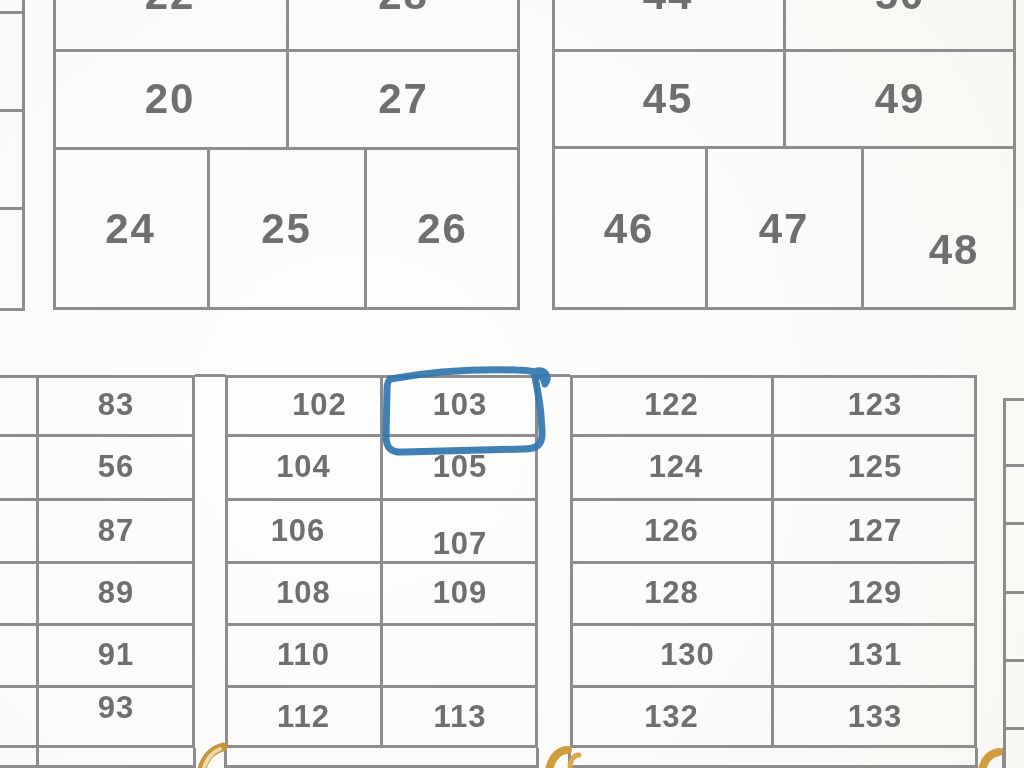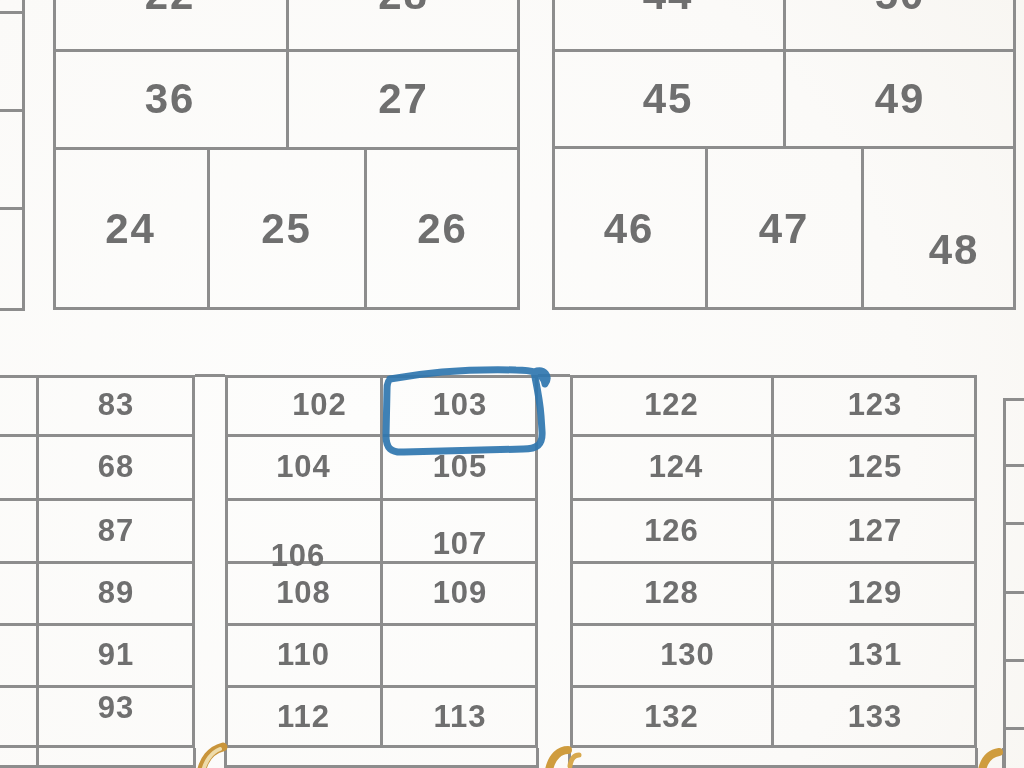--- a/index.html
+++ b/index.html
@@ -31,21 +31,21 @@
   <div class="hl" style="left:-60px;top:207px;width:85px;"></div>
 
   <div class="blk" style="left:53px;top:-60px;width:467px;height:370px;"></div>
   <div class="hl" style="left:53px;top:49px;width:467px;"></div>
   <div class="hl" style="left:53px;top:147px;width:467px;"></div>
   <div class="vl" style="left:286px;top:-60px;height:208px;"></div>
   <div class="vl" style="left:207px;top:148px;height:162px;"></div>
   <div class="vl" style="left:364px;top:148px;height:162px;"></div>
   <div class="cell t" style="left:53px;top:-60px;width:234px;height:110px;">22</div>
   <div class="cell t" style="left:287px;top:-60px;width:233px;height:110px;">28</div>
-  <div class="cell t" style="left:53px;top:50px;width:234px;height:98px;">36</div>
+  <div class="cell t" style="left:53px;top:50px;width:234px;height:98px;">20</div>
   <div class="cell t" style="left:287px;top:50px;width:233px;height:98px;">27</div>
   <div class="cell t" style="left:53px;top:148px;width:155px;height:162px;">24</div>
   <div class="cell t" style="left:208px;top:148px;width:157px;height:162px;">25</div>
   <div class="cell t" style="left:365px;top:148px;width:155px;height:162px;">26</div>
 
   <div class="blk" style="left:552px;top:-60px;width:464px;height:370px;"></div>
   <div class="hl" style="left:552px;top:49px;width:464px;"></div>
   <div class="hl" style="left:552px;top:146px;width:464px;"></div>
   <div class="vl" style="left:783px;top:-60px;height:207px;"></div>
   <div class="vl" style="left:705px;top:147px;height:163px;"></div>
@@ -62,39 +62,39 @@
   <div class="hl" style="left:538px;top:374px;width:32px;"></div>
 
   <div class="blk" style="left:-60px;top:375px;width:255px;height:373px;"></div>
   <div class="vl" style="left:36px;top:375px;height:373px;"></div>
   <div class="hl" style="left:-60px;top:434px;width:255px;"></div>
   <div class="hl" style="left:-60px;top:498px;width:255px;"></div>
   <div class="hl" style="left:-60px;top:561px;width:255px;"></div>
   <div class="hl" style="left:-60px;top:623px;width:255px;"></div>
   <div class="hl" style="left:-60px;top:685px;width:255px;"></div>
   <div class="cell b" style="left:37px;top:375px;width:158px;height:60px;">83</div>
-  <div class="cell b" style="left:37px;top:435px;width:158px;height:64px;">68</div>
+  <div class="cell b" style="left:37px;top:435px;width:158px;height:64px;">56</div>
   <div class="cell b" style="left:37px;top:499px;width:158px;height:63px;">87</div>
   <div class="cell b" style="left:37px;top:562px;width:158px;height:62px;">89</div>
   <div class="cell b" style="left:37px;top:624px;width:158px;height:62px;">91</div>
   <div class="cell b" style="left:37px;top:686px;width:158px;height:44px;">93</div>
   <div class="blk" style="left:-60px;top:765px;width:255px;height:40px;"></div>
 
   <div class="blk" style="left:225px;top:375px;width:313px;height:373px;"></div>
   <div class="vl" style="left:380px;top:375px;height:373px;"></div>
   <div class="hl" style="left:225px;top:434px;width:313px;"></div>
   <div class="hl" style="left:225px;top:498px;width:313px;"></div>
   <div class="hl" style="left:225px;top:561px;width:313px;"></div>
   <div class="hl" style="left:225px;top:623px;width:313px;"></div>
   <div class="hl" style="left:225px;top:685px;width:313px;"></div>
   <div class="cell b" style="left:225px;top:375px;width:157px;height:60px;padding-left:32px;">102</div>
   <div class="cell b" style="left:382px;top:375px;width:156px;height:60px;">103</div>
   <div class="cell b" style="left:225px;top:435px;width:157px;height:64px;">104</div>
   <div class="cell b" style="left:382px;top:435px;width:156px;height:64px;">105</div>
-  <div class="cell b" style="left:225px;top:524px;width:146px;height:63px;">106</div>
+  <div class="cell b" style="left:225px;top:499px;width:146px;height:63px;">106</div>
   <div class="cell b low" style="left:382px;top:499px;width:156px;height:63px;">107</div>
   <div class="cell b" style="left:225px;top:562px;width:157px;height:62px;">108</div>
   <div class="cell b" style="left:382px;top:562px;width:156px;height:62px;">109</div>
   <div class="cell b" style="left:225px;top:624px;width:157px;height:62px;">110</div>
   <div class="cell b" style="left:225px;top:686px;width:157px;height:62px;">112</div>
   <div class="cell b" style="left:382px;top:686px;width:156px;height:62px;">113</div>
   <div class="blk" style="left:225px;top:765px;width:313px;height:40px;"></div>
 
   <div class="blk" style="left:570px;top:375px;width:407px;height:373px;"></div>
   <div class="vl" style="left:771px;top:375px;height:373px;"></div>

